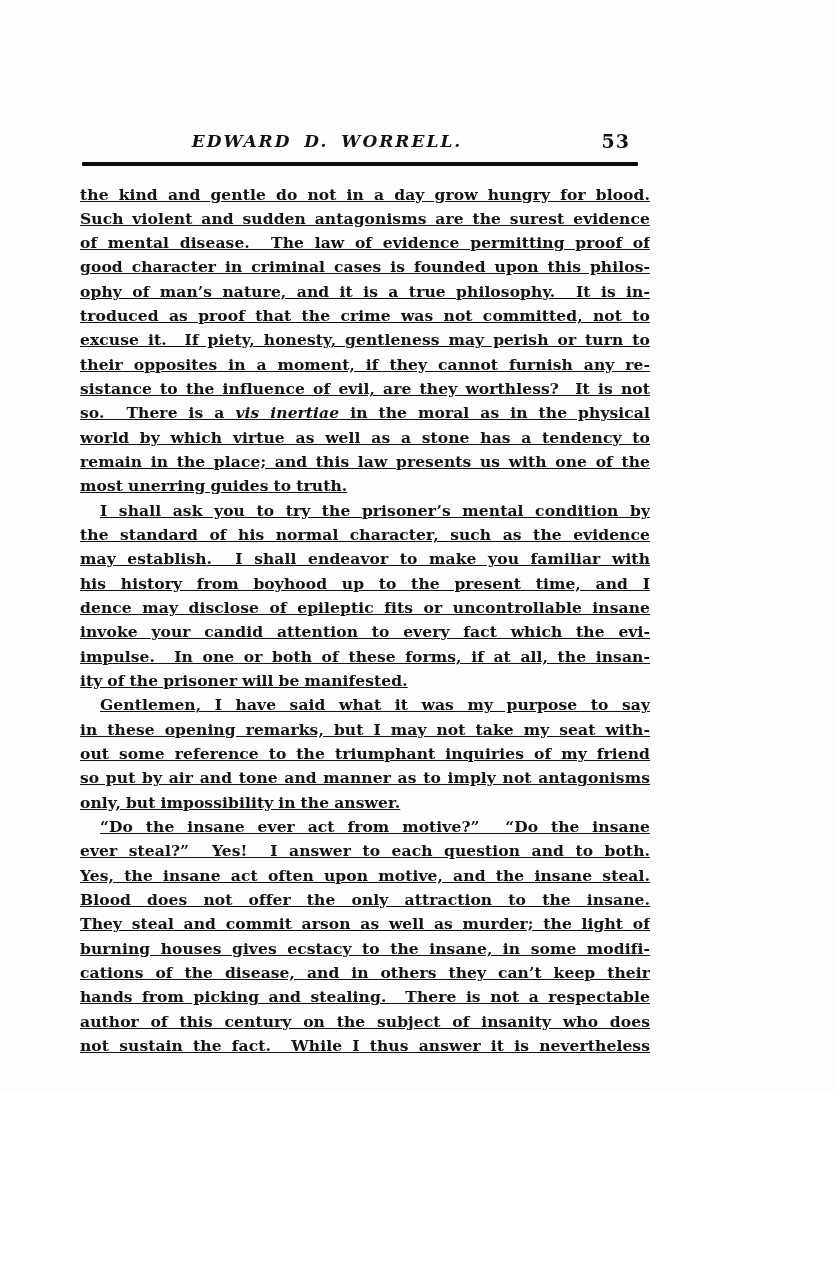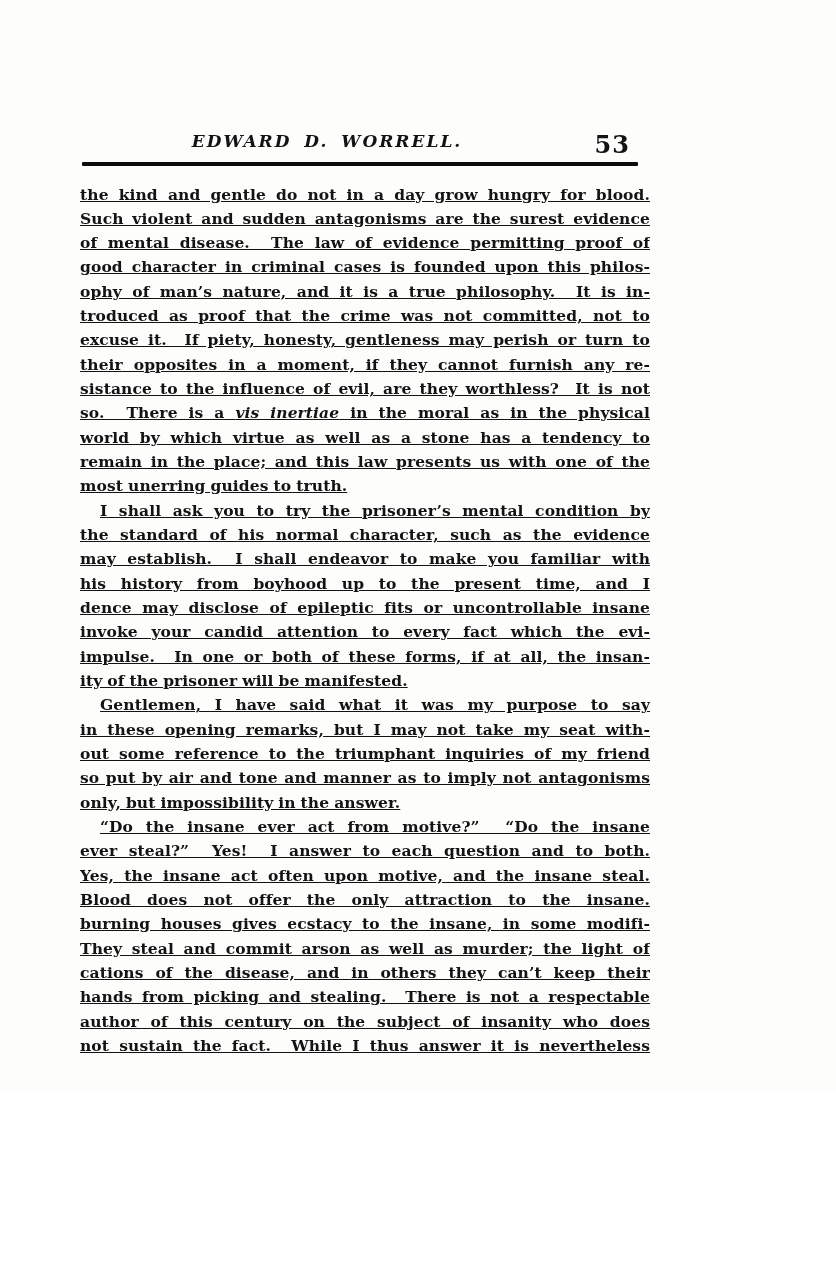--- a/index.html
+++ b/index.html
@@ -41,21 +41,21 @@
     font-size: 17px;
     letter-spacing: 2px;
     word-spacing: 5px;
     white-space: nowrap;
   }
   .head-page-number {
     position: absolute;
     right: 20px;
     top: -1px;
     font-weight: bold;
-    font-size: 24px;
+    font-size: 19px;
     letter-spacing: 1px;
   }
   .head-rule {
     margin-top: 9px;
     margin-left: 2px;
     width: 556px;
     height: 3.5px;
     background: #0d0d0d;
     border-radius: 1px;
   }
@@ -127,22 +127,22 @@
           <div class="line"><span>in these opening remarks, but I may not take my seat with-</span></div>
           <div class="line"><span>out some reference to the triumphant inquiries of my friend</span></div>
           <div class="line"><span>so put by air and tone and manner as to imply not antagonisms</span></div>
           <div class="line end"><span>only, but impossibility in the answer.</span></div>
         </div>
         <div class="para indent">
           <div class="line"><span>“Do the insane ever act from motive?”&nbsp; “Do the insane</span></div>
           <div class="line"><span>ever steal?”&nbsp; Yes!&nbsp; I answer to each question and to both.</span></div>
           <div class="line"><span>Yes, the insane act often upon motive, and the insane steal.</span></div>
           <div class="line"><span>Blood does not offer the only attraction to the insane.</span></div>
+          <div class="line"><span>They steal and commit arson as well as murder; the light of</span></div>
           <div class="line"><span>burning houses gives ecstacy to the insane, in some modifi-</span></div>
-          <div class="line"><span>They steal and commit arson as well as murder; the light of</span></div>
           <div class="line"><span>cations of the disease, and in others they can’t keep their</span></div>
           <div class="line"><span>hands from picking and stealing.&nbsp; There is not a respectable</span></div>
           <div class="line"><span>author of this century on the subject of insanity who does</span></div>
           <div class="line"><span>not sustain the fact.&nbsp; While I thus answer it is nevertheless</span></div>
         </div>
       </div>
   </div>
 </div>
 
 </body></html>

